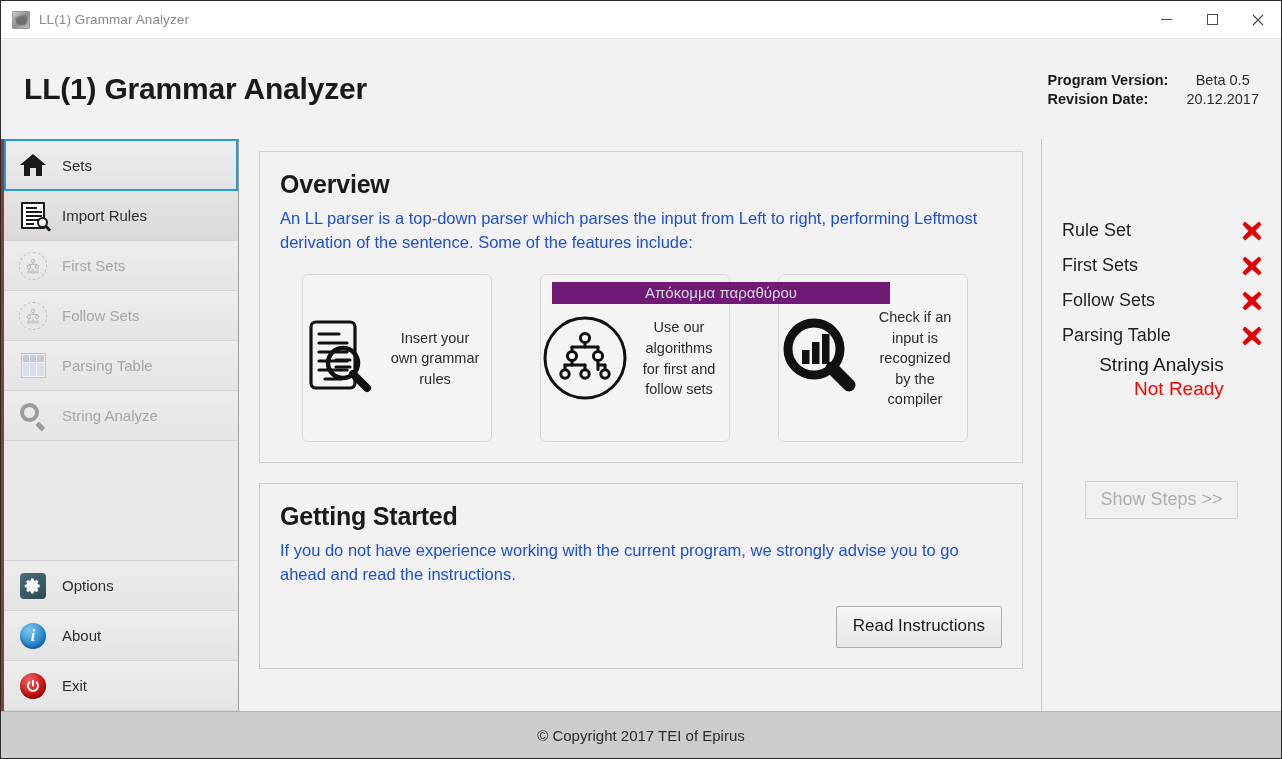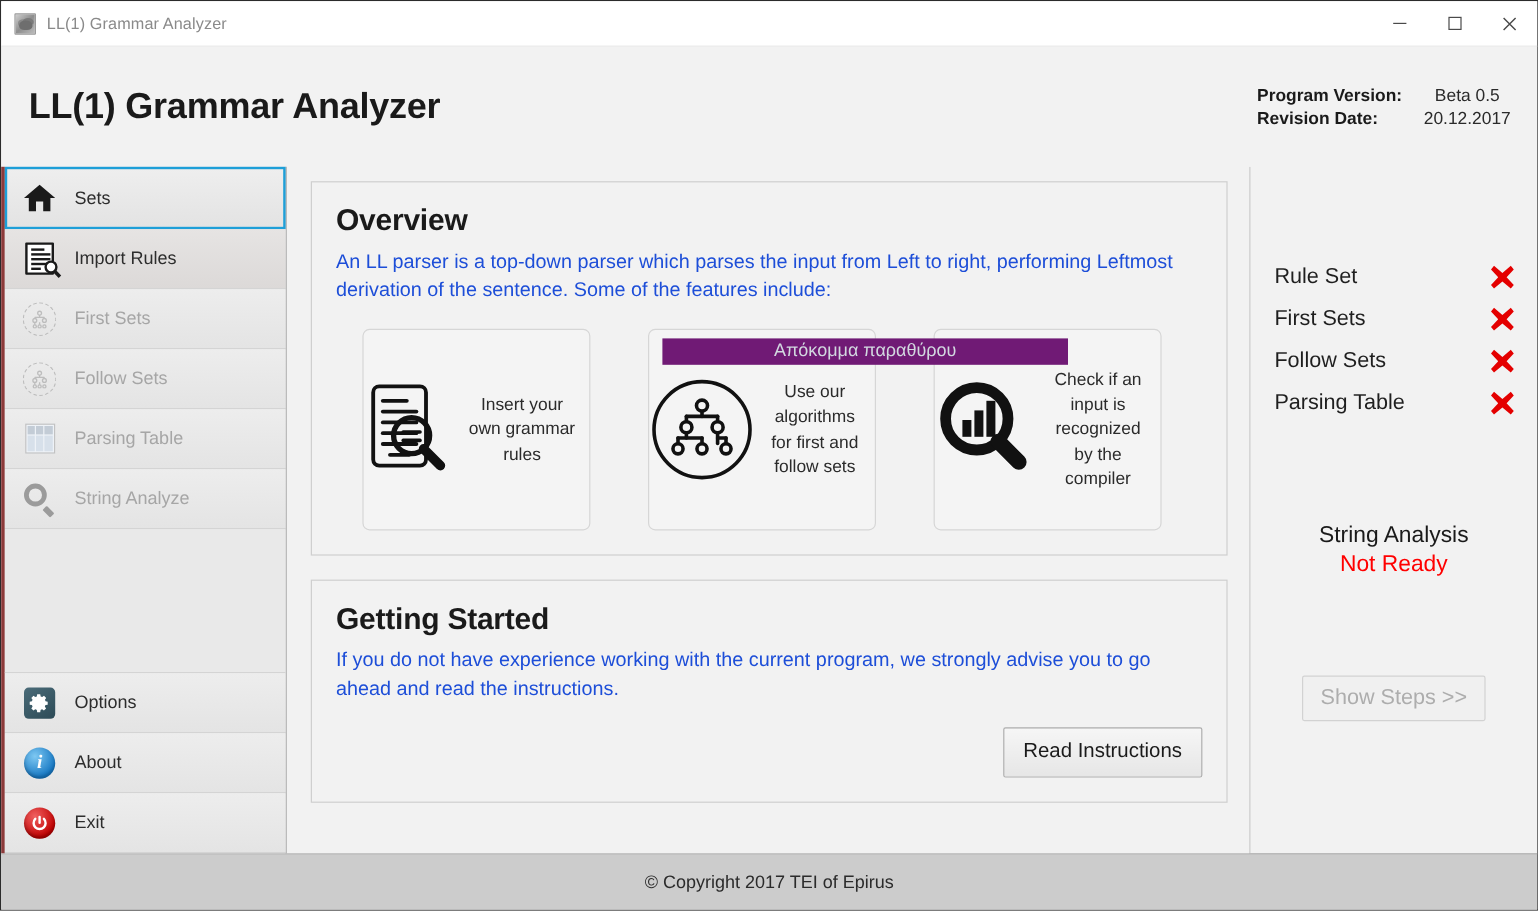--- a/index.html
+++ b/index.html
@@ -200,21 +200,21 @@
     align-items: center;
   }
   .status-list { width: 100%; padding: 62px 18px 0 20px; }
   .status-row {
     display: flex; align-items: center; justify-content: space-between;
     height: 35px;
   }
   .status-row .lbl { font-size: 18px; color: #1f1f1f; }
   .xmark { width: 22px; height: 22px; flex: 0 0 22px; }
 
-  .sa-block { margin-top: 82px; text-align: center; }
+  .sa-block { text-align: right; }
   .sa-title { font-size: 19px; color:#1a1a1a; line-height:1.25; }
   .sa-state { font-size: 19px; color:#ff0000; line-height:1.25; }
 
   .showsteps {
     margin-top: 80px;
     font-size: 18px; color: #adadad;
     padding: 7px 14px 8px;
     background: #f0f0f0;
     border: 1px solid #d2d2d2; border-radius: 2px;
   }

